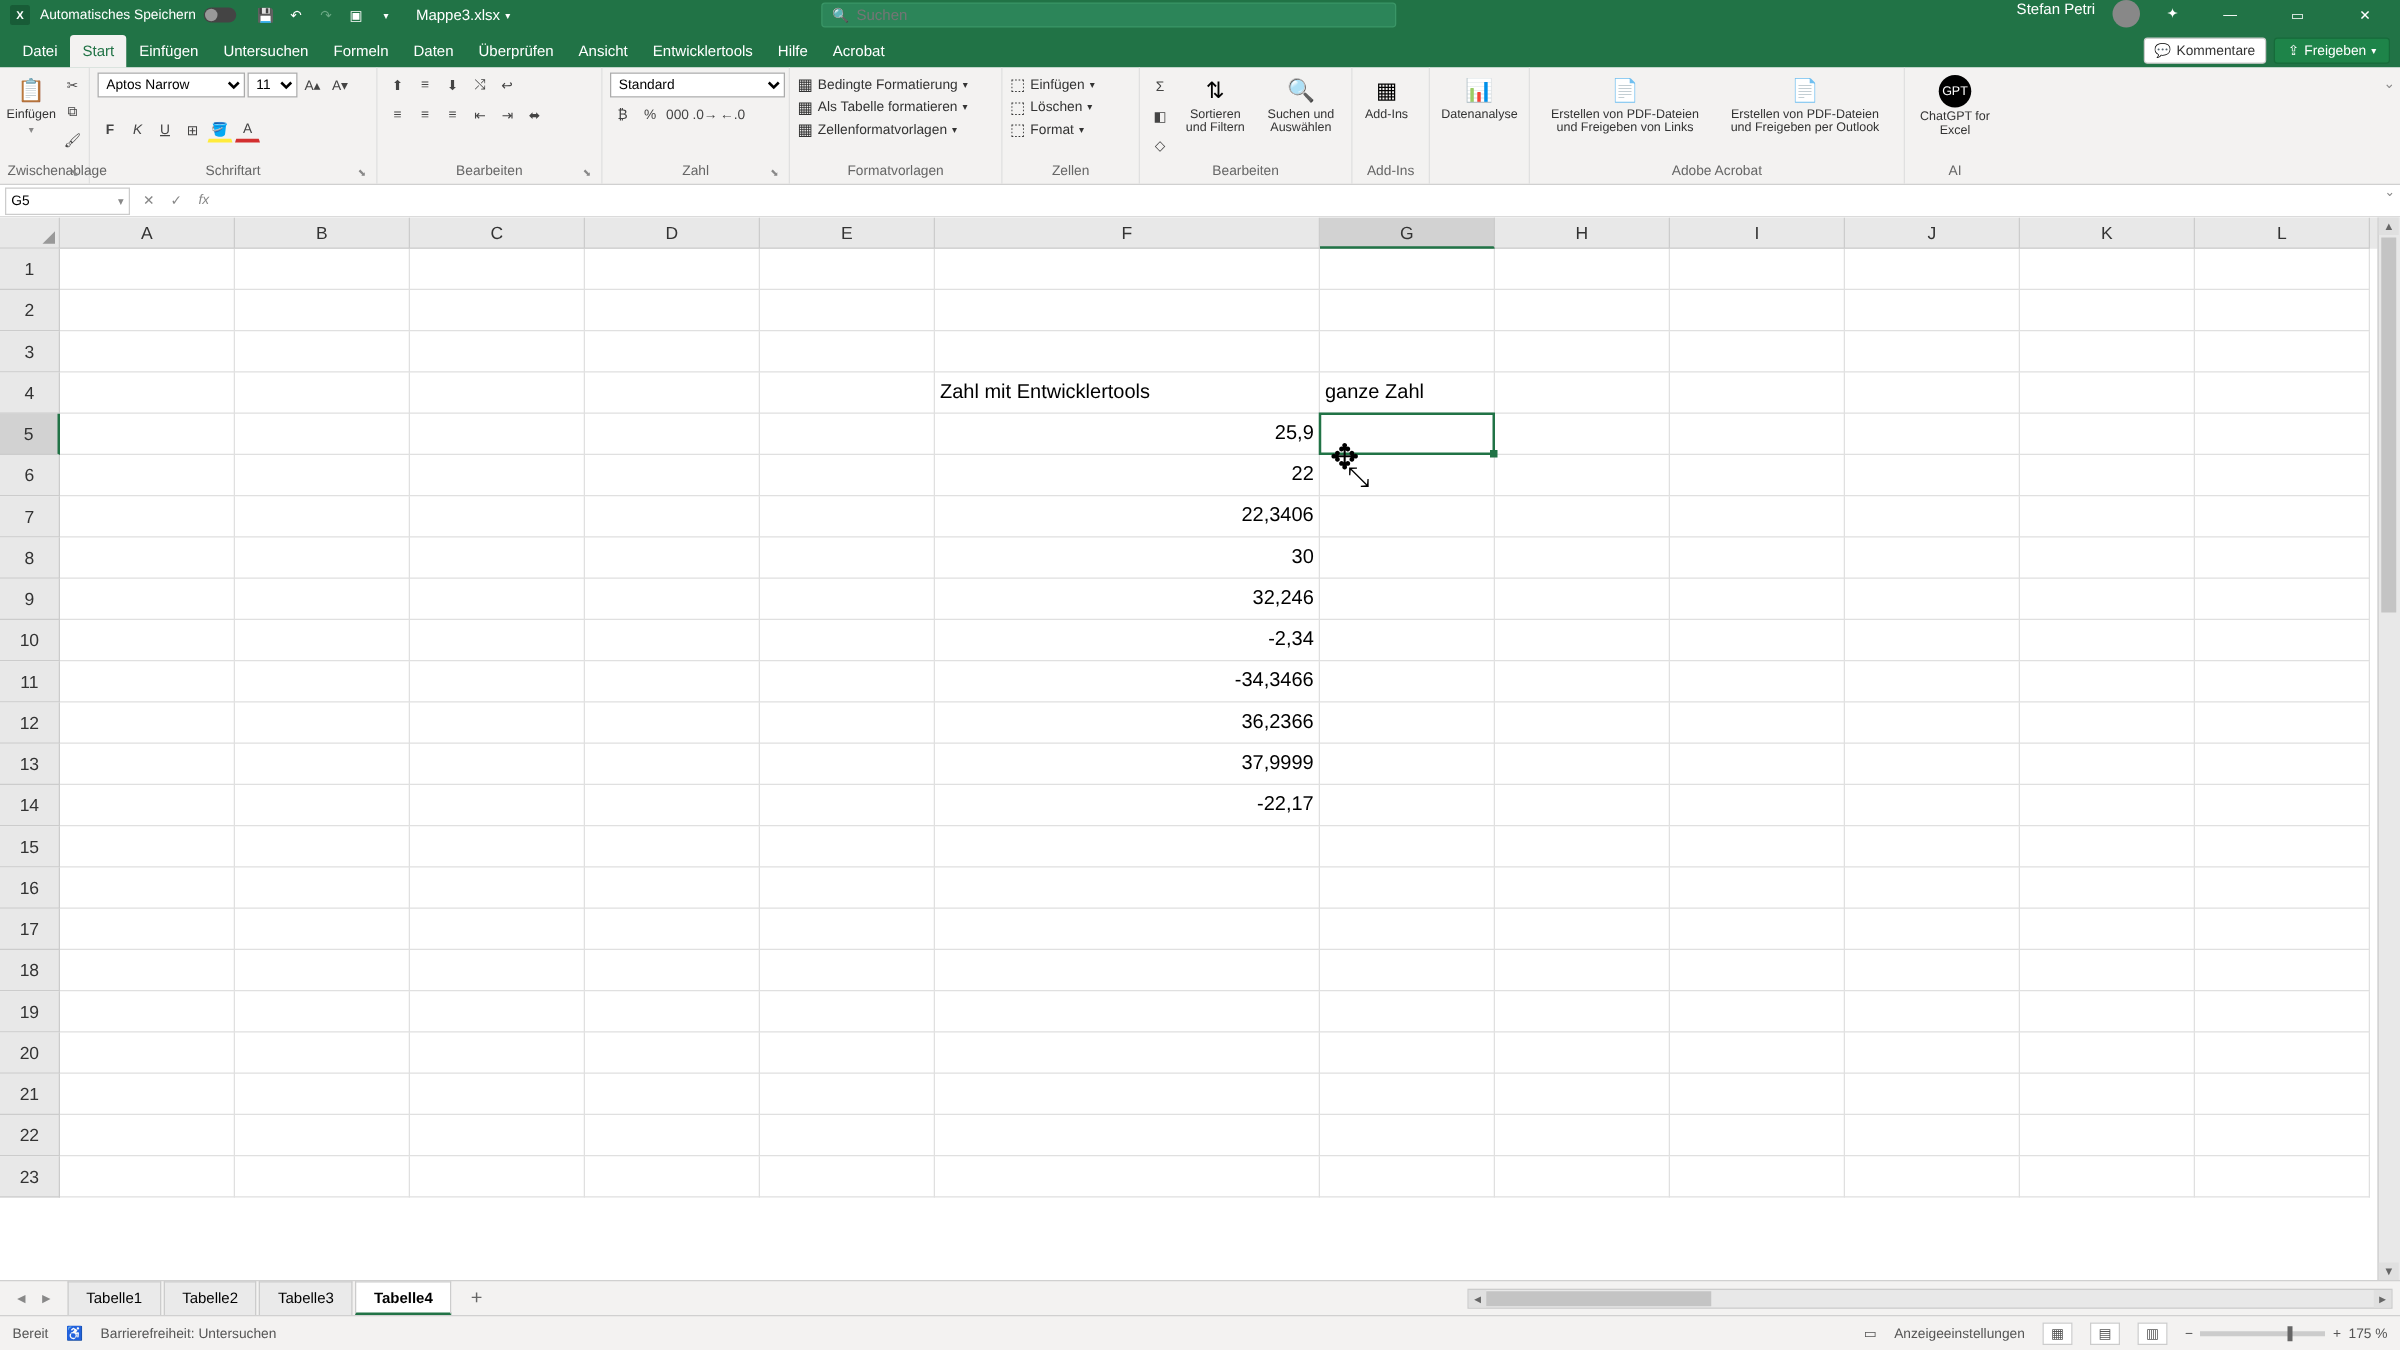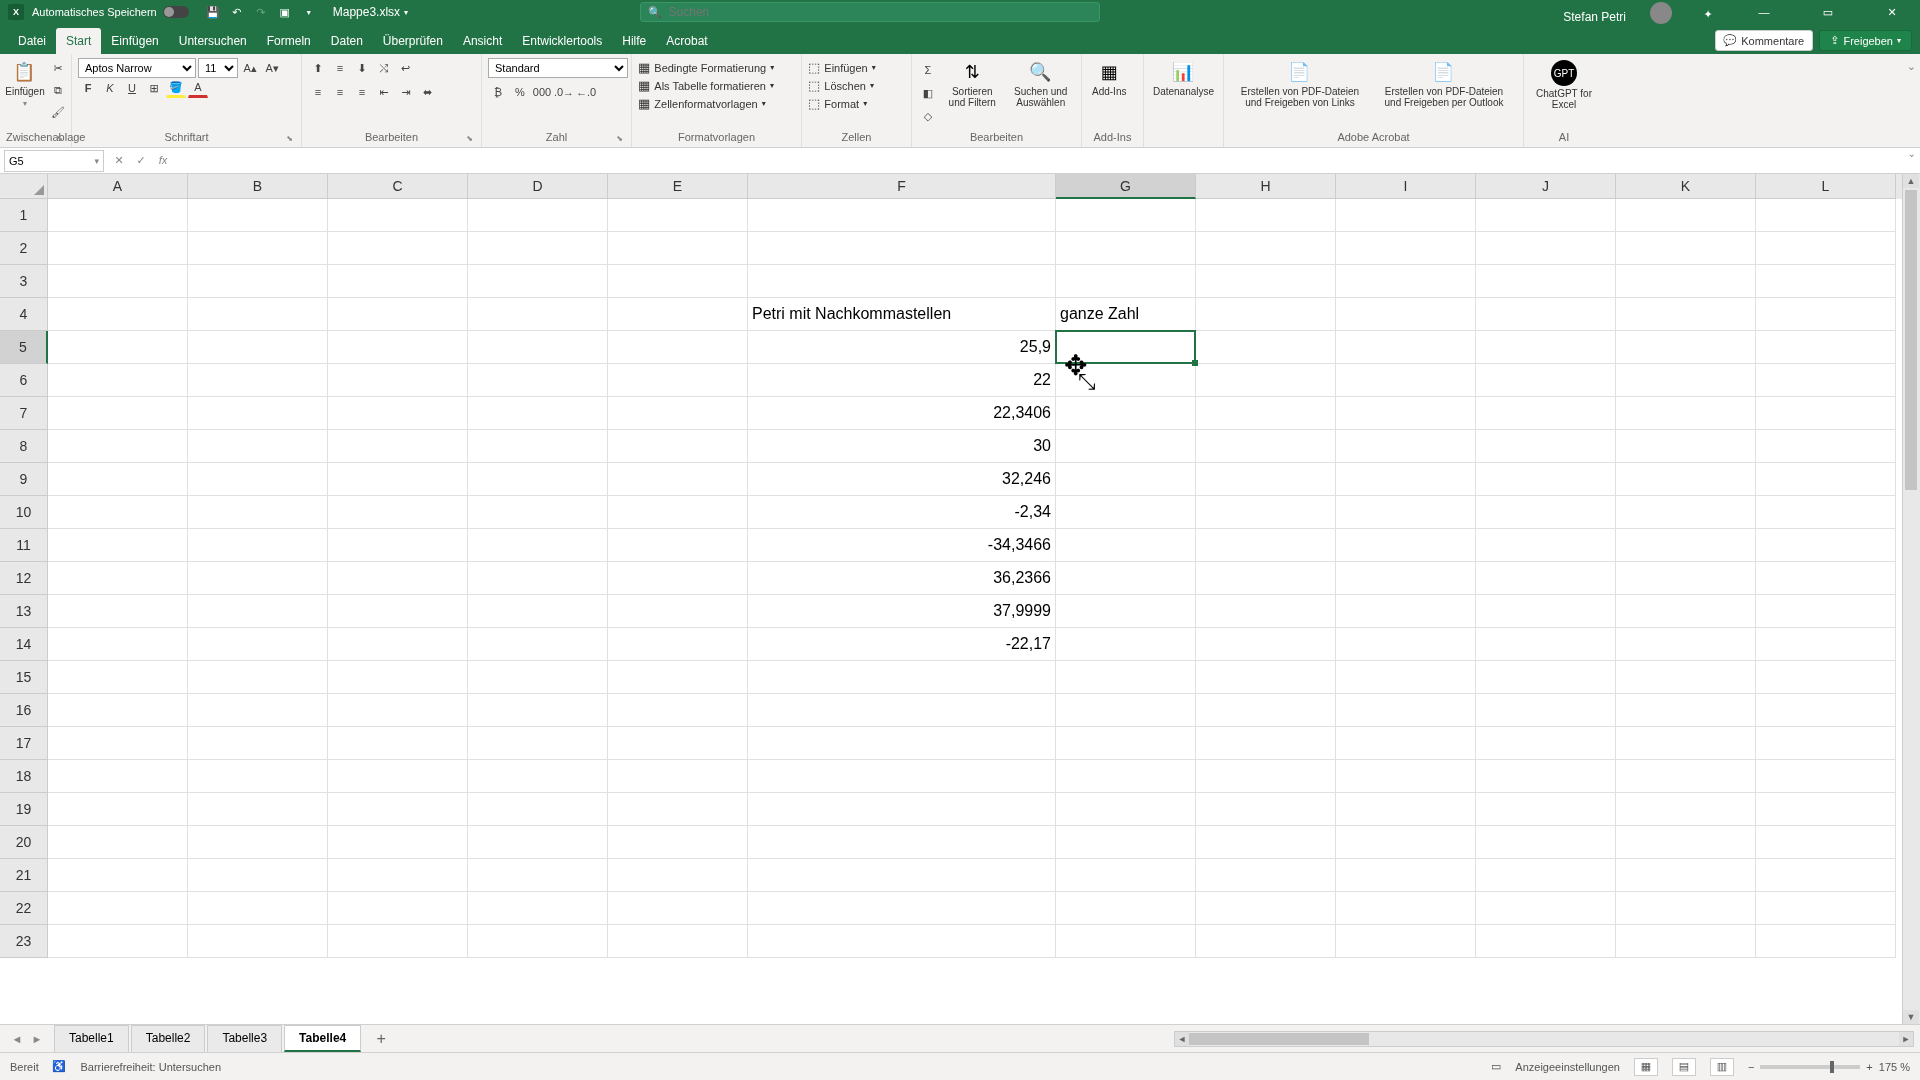--- a/index.html
+++ b/index.html
@@ -7,21 +7,21 @@
 
 
 .titlebar{height:24px;background:#217346;display:flex;align-items:center;color:#fff;padding:0 8px}
 .titlebar .excel-icon{width:16px;height:16px;background:#185c37;margin-right:8px;border-radius:2px;display:flex;align-items:center;justify-content:center;color:#fff;font-weight:bold;font-size:9px}
 .titlebar .autosave{display:flex;align-items:center;gap:6px;margin-right:12px}
 .toggle{width:26px;height:12px;background:#444;border-radius:6px;position:relative}
 .toggle::after{content:'';position:absolute;width:10px;height:10px;background:#999;border-radius:50%;top:1px;left:1px}
 .tb-btn{width:20px;height:20px;display:flex;align-items:center;justify-content:center;color:#fff;margin:0 2px}
 .search-wrap{flex:0 0 460px;margin-left:auto;margin-right:auto;height:20px;background:#2c8559;border:1px solid #3a9667;border-radius:3px;display:flex;align-items:center;padding:0 8px;gap:6px;color:#cfe8da}
 .search-wrap input{background:transparent;border:none;color:#cfe8da;outline:none;flex:1;font-size:12px}
-.tb-right{display:flex;align-items:flex-end;gap:24px;margin-left:auto}
+.tb-right{display:flex;align-items:flex-start;gap:14px;margin-left:auto}
 .avatar{width:22px;height:22px;border-radius:50%;background:#888}
 .winbtn{width:40px;height:24px;display:flex;align-items:center;justify-content:center;color:#fff}
 
 
 .menutabs{height:30px;background:#217346;display:flex;align-items:flex-end;padding:0 8px;color:#fff}
 .menutabs .mtab{padding:6px 10px;cursor:pointer;font-size:12px}
 .menutabs .mtab.active{background:#f3f2f1;color:#217346;border-radius:3px 3px 0 0}
 .menutabs .right-actions{margin-left:auto;display:flex;gap:6px;align-items:center;padding-bottom:3px}
 .kom-btn{background:#fff;border:1px solid #ccc;border-radius:3px;padding:3px 8px;color:#333;display:flex;align-items:center;gap:4px}
 .share-btn{background:#1e8449;border:1px solid #166b3a;border-radius:3px;padding:3px 10px;color:#fff;display:flex;align-items:center;gap:4px}
@@ -169,21 +169,21 @@
       <div class="col">
         <div class="minibtn">✂</div>
         <div class="minibtn">⧉</div>
         <div class="minibtn">🖌</div>
       </div>
     </div>
     <div class="label"><span>Zwischenablage</span><span class="launcher">⬊</span></div>
   </div>
 
   <div class="rgroup" style="width:230px">
-    <div class="body col" style="gap:0">
+    <div class="body col" style="gap:16px">
       <div class="row">
         <select class="rbsel" style="width:118px"><option>Aptos Narrow</option></select>
         <select class="rbsel" style="width:40px"><option>11</option></select>
         <div class="minibtn">A▴</div>
         <div class="minibtn">A▾</div>
       </div>
       <div class="row">
         <div class="minibtn">
             <b>F</b>
           </div>
@@ -442,21 +442,21 @@
         <div class="cell" style="width: 140px;"></div>
         <div class="cell" style="width: 140px;"></div>
         <div class="cell" style="width: 140px;"></div>
       </div>
       <div class="row-cells">
         <div class="cell" style="width: 140px;"></div>
         <div class="cell" style="width: 140px;"></div>
         <div class="cell" style="width: 140px;"></div>
         <div class="cell" style="width: 140px;"></div>
         <div class="cell" style="width: 140px;"></div>
-        <div class="cell lalign" style="width: 308px; overflow: visible;">Petri mit Nachkommastellen</div>
+        <div class="cell lalign" style="width: 308px; overflow: visible;">Zahl mit Entwicklertools</div>
         <div class="cell lalign" style="width: 140px; overflow: visible;">ganze Zahl</div>
         <div class="cell" style="width: 140px;"></div>
         <div class="cell" style="width: 140px;"></div>
         <div class="cell" style="width: 140px;"></div>
         <div class="cell" style="width: 140px;"></div>
         <div class="cell" style="width: 140px;"></div>
       </div>
       <div class="row-cells">
         <div class="cell" style="width: 140px;"></div>
         <div class="cell" style="width: 140px;"></div>

